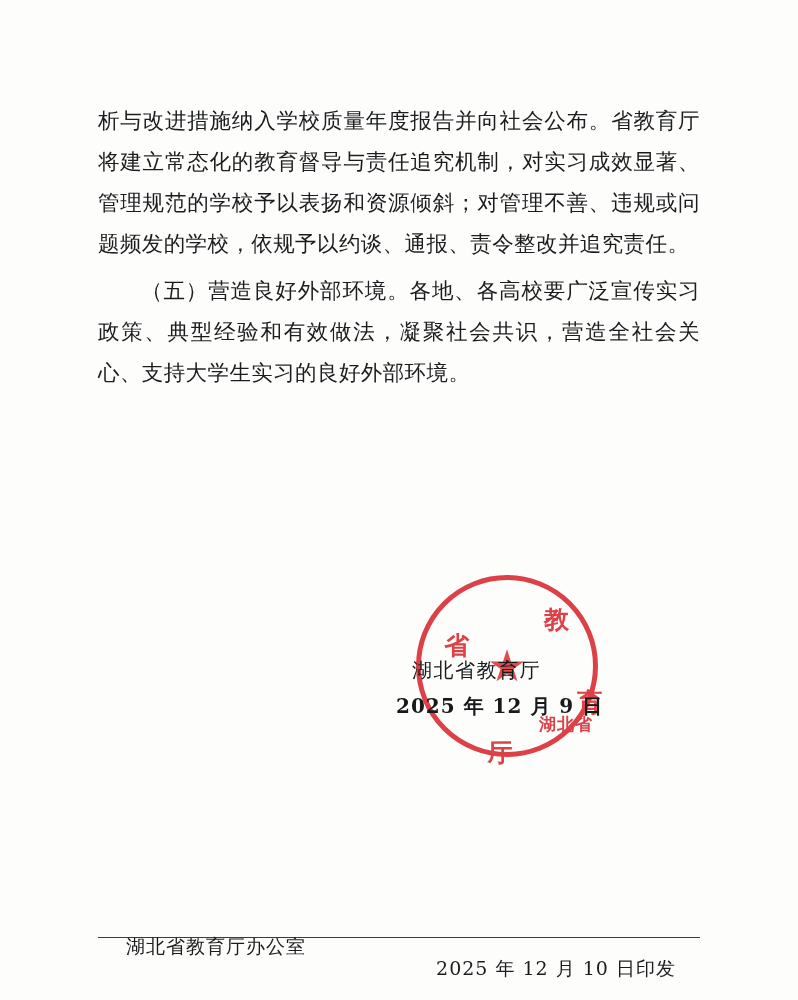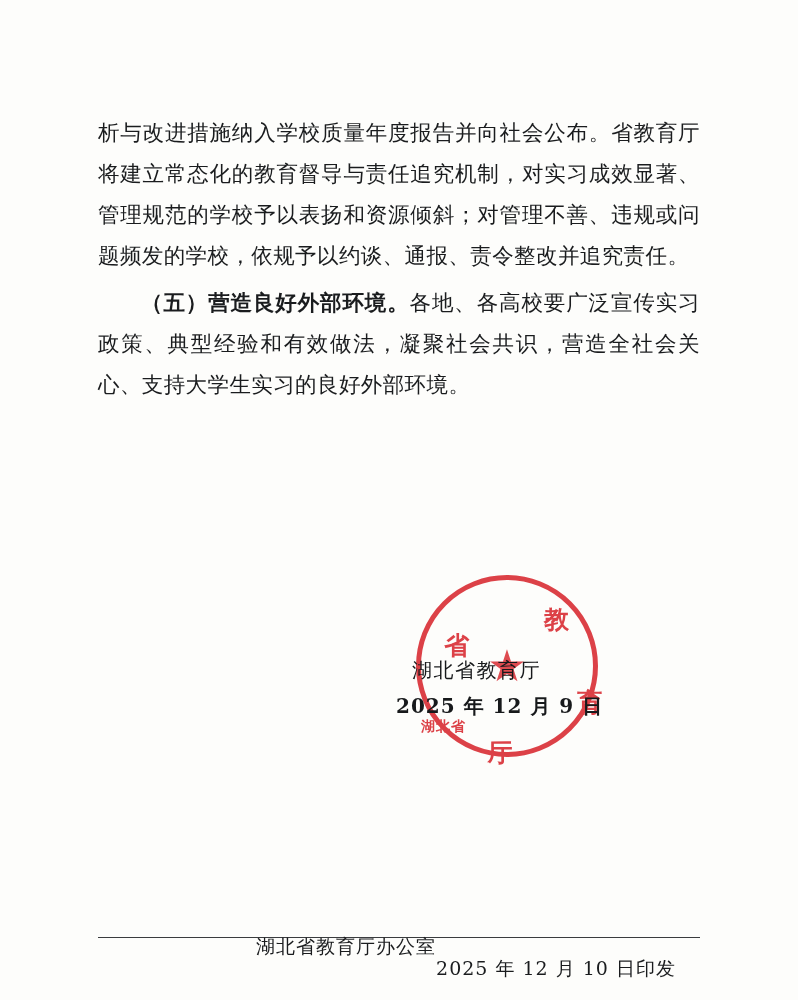--- a/index.html
+++ b/index.html
@@ -25,28 +25,28 @@
     left: 98px;
     top: 100px;
     width: 602px;
   }
   .para {
     font-size: 21.5px;
     line-height: 41px;
     text-align: justify;
     text-justify: inter-ideograph;
     letter-spacing: 0.4px;
-    margin: 12px 0 2px 0;
+    margin: 0 0 2px 0;
     color: #1a1c1e;
   }
   .para.indent {
     text-indent: 43px;
   }
   .para .bold-head {
-    font-weight: bold;
+    font-weight: normal;
   }
   .spacer-para {
     margin-top: 6px;
   }
   
   .sign-block {
     position: absolute;
     left: 390px;
     top: 575px;
     width: 230px;
@@ -93,22 +93,22 @@
     font-size: 25px;
     color: #d8282f;
     transform-origin: 0 0;
     white-space: nowrap;
   }
   .seal-bottom-text {
     position: absolute;
     left: 0;
     right: 0;
     bottom: 16px;
-    text-align: left;
-    font-size: 14px;
+    text-align: right;
+    font-size: 17px;
     color: #d8282f;
     font-weight: bold;
     letter-spacing: 1px;
   }
   .sign-name {
     position: absolute;
     left: 22px;
     top: 82px;
     font-size: 20px;
     letter-spacing: 1.5px;
@@ -130,21 +130,21 @@
     right: 98px;
     bottom: 62px;
     border-top: 1.5px solid #3a3c3e;
   }
   .footer {
     position: absolute;
     left: 98px;
     right: 98px;
     bottom: 18px;
     display: flex;
-    justify-content: flex-end;
+    justify-content: space-between;
     align-items: center;
     font-size: 19px;
     letter-spacing: 1px;
     color: #1a1c1e;
   }
   .footer-left { padding-left: 28px; }
   .footer-right { padding-right: 24px; margin-top: 44px; }
 </style>
 </head>
 <body>

